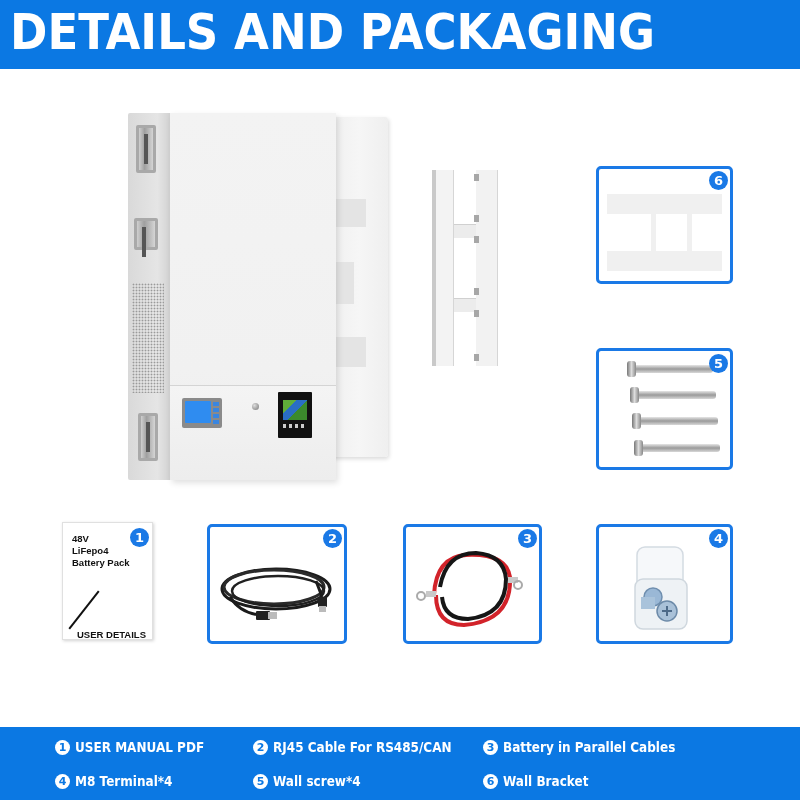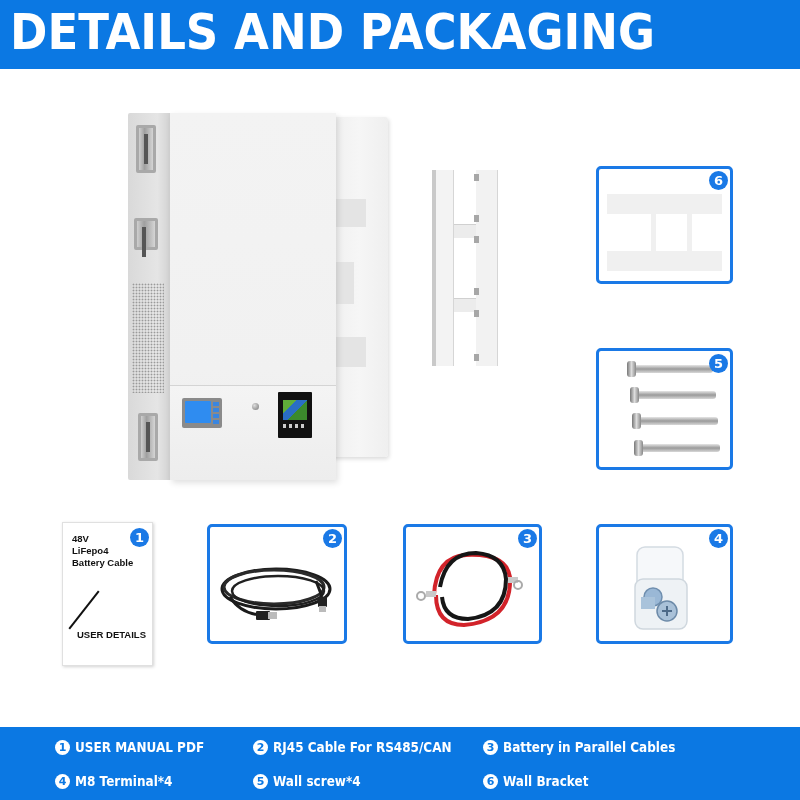--- a/index.html
+++ b/index.html
@@ -86,21 +86,21 @@
     position: absolute; border: 3px solid #1a79e6; border-radius: 5px; background: #ffffff;
   }
   .badge {
     position: absolute; width: 19px; height: 19px; border-radius: 50%; background: #1a79e6;
     color: #fff; font-weight: 700; font-size: 13px; text-align: center; line-height: 19px;
     font-family: "DejaVu Sans", sans-serif;
   }
 
   
   .manual {
-    position: absolute; left: 62px; top: 522px; width: 91px; height: 144px;
+    position: absolute; left: 62px; top: 522px; width: 91px; height: 118px;
     background: #fff; border: 1px solid #e0e0e0; box-shadow: 1px 1px 3px rgba(0,0,0,0.18);
   }
   .manual-line { position: absolute; font-weight: 700; font-size: 9.5px; color: #111; line-height: 12px; left: 9px; }
   .manual-slash { position: absolute; left: 20px; top: 63px; width: 2px; height: 48px; background: #111;
     transform: rotate(38deg); transform-origin: center; }
   .manual-foot { position: absolute; left: 14px; top: 106px; font-weight: 700; font-size: 9.5px; color: #111; }
 
   
   .b6 { position: absolute; background: #f0f0f0; }
 
@@ -182,21 +182,21 @@
   <div class="screw" style="left:39px;top:66px;width:80px;"></div>
   <div class="screw-head" style="left:33px;top:62px;"></div>
   <div class="screw" style="left:41px;top:93px;width:80px;"></div>
   <div class="screw-head" style="left:35px;top:89px;"></div>
   <div class="badge" style="right:2px;top:3px;">5</div>
 </div>
 
 <div class="manual">
   <div class="manual-line" style="top:10px;">48V</div>
   <div class="manual-line" style="top:22px;">LiFepo4</div>
-  <div class="manual-line" style="top:34px;">Battery Cable</div>
+  <div class="manual-line" style="top:34px;">Battery Pack</div>
   <div class="manual-slash"></div>
   <div class="manual-foot">USER DETAILS</div>
   <div class="badge" style="right:3px;top:5px;">1</div>
 </div>
 
 <div class="box" style="left:207px;top:524px;width:140px;height:120px;">
   <svg width="134" height="114" viewBox="0 0 134 114">
     <ellipse cx="66" cy="62" rx="54" ry="20" fill="none" stroke="#1b1b1b" stroke-width="3"></ellipse>
     <ellipse cx="64" cy="60" rx="50" ry="17" fill="none" stroke="#2a2a2a" stroke-width="3"></ellipse>
     <ellipse cx="68" cy="64" rx="46" ry="15" fill="none" stroke="#202020" stroke-width="2.5"></ellipse>

